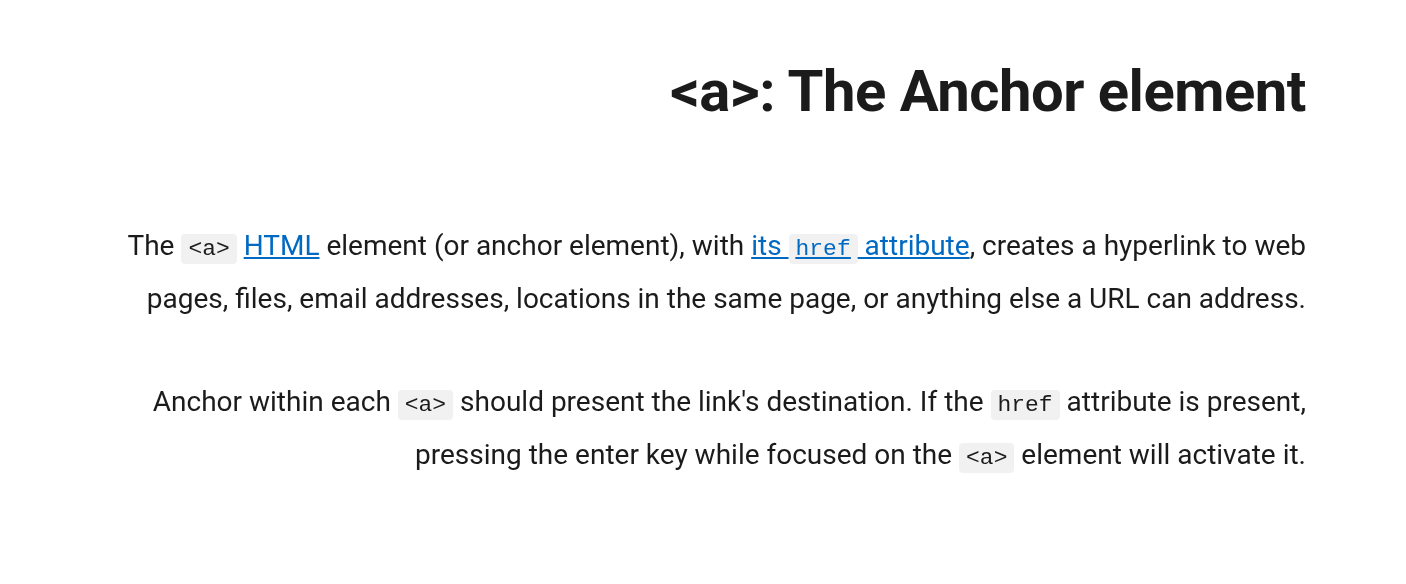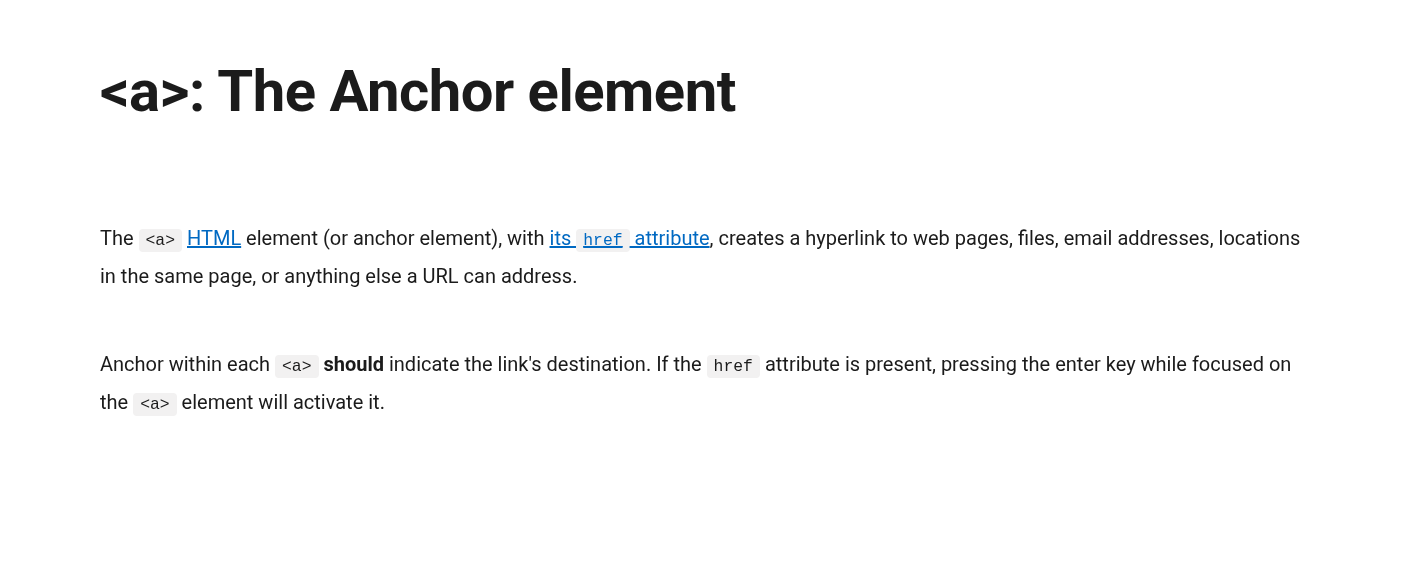--- a/index.html
+++ b/index.html
@@ -1,62 +1,63 @@
 <!DOCTYPE html>
 <html><head>
   <meta charset="utf-8">
   <style>
     * {
       margin: 0;
       padding: 0;
       box-sizing: border-box;
+      text-align: right;
     }
     body {
       font-family: -apple-system, BlinkMacSystemFont, "Segoe UI", Roboto, Helvetica, Arial, sans-serif;
       background: #ffffff;
       color: #1b1b1b;
       padding: 60px 100px;
       width: 1406px;
     }
     h1 {
       font-size: 58px;
       font-weight: 700;
       letter-spacing: -0.5px;
       margin-bottom: 95px;
       line-height: 1.1;
     }
     p {
-      font-size: 20px;
+      font-size: 28px;
       line-height: 1.9;
       margin-bottom: 50px;
       color: #1b1b1b;
     }
     code {
       font-family: ui-monospace, SFMono-Regular, "SF Mono", Menlo, Consolas, "Liberation Mono", monospace;
       background: #f2f1f1;
       padding: 2px 7px;
       border-radius: 4px;
       font-size: 0.82em;
     }
     a {
       color: #0069c2;
       text-decoration: underline;
     }
     a code {
       color: #0069c2;
       text-decoration: underline;
     }
     strong {
-      font-weight: 700;
+      font-weight: 400;
     }
   </style>
 </head>
 <body>
 
 <h1>&lt;a&gt;: The Anchor element</h1>
 
 <p>
   <span>The </span><code>&lt;a&gt;</code><span> </span><a href="#">HTML</a><span> element (or anchor element), with </span><a href="#"><span>its </span><code>href</code><span> attribute</span></a><span>, creates a hyperlink to web pages, files, email addresses, locations in the same page, or anything else a URL can address.</span>
 </p>
 
 <p>
-  <span>Anchor within each </span><code>&lt;a&gt;</code><span> </span><strong>should</strong><span> indicate the link's destination. If the </span><code>href</code><span> attribute is present, pressing the enter key while focused on the </span><code>&lt;a&gt;</code><span> element will activate it.</span>
+  <span>Anchor within each </span><code>&lt;a&gt;</code><span> </span><strong>should</strong><span> present the link's destination. If the </span><code>href</code><span> attribute is present, pressing the enter key while focused on the </span><code>&lt;a&gt;</code><span> element will activate it.</span>
 </p>
 
 </body></html>

